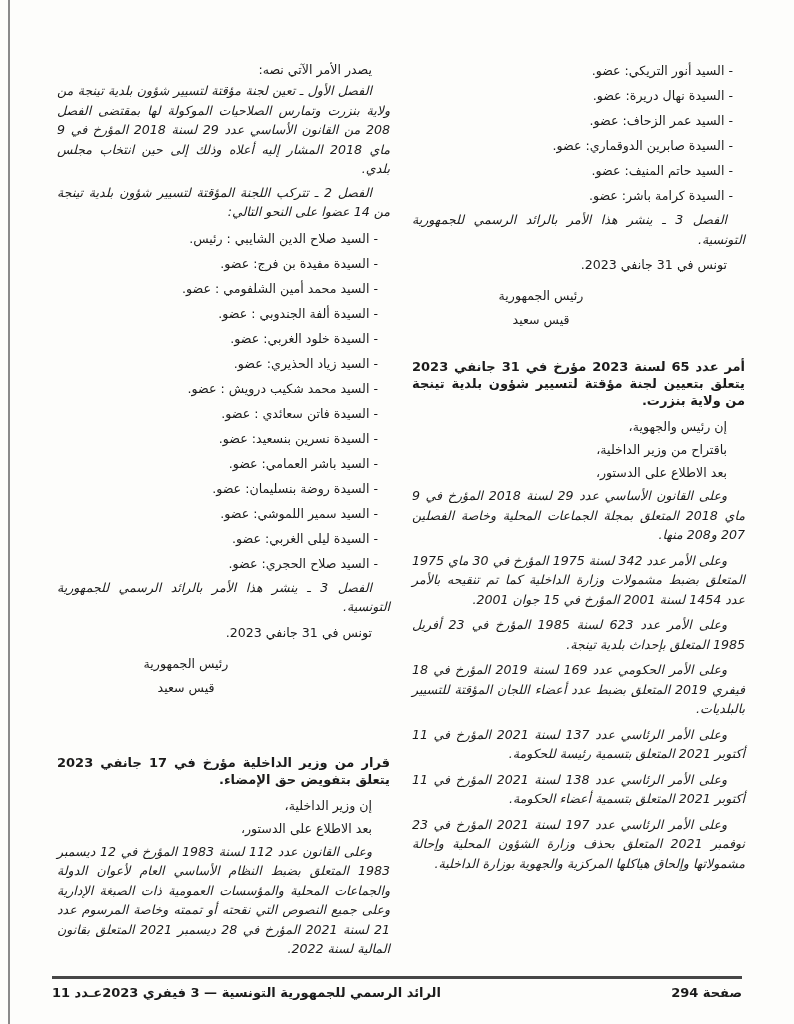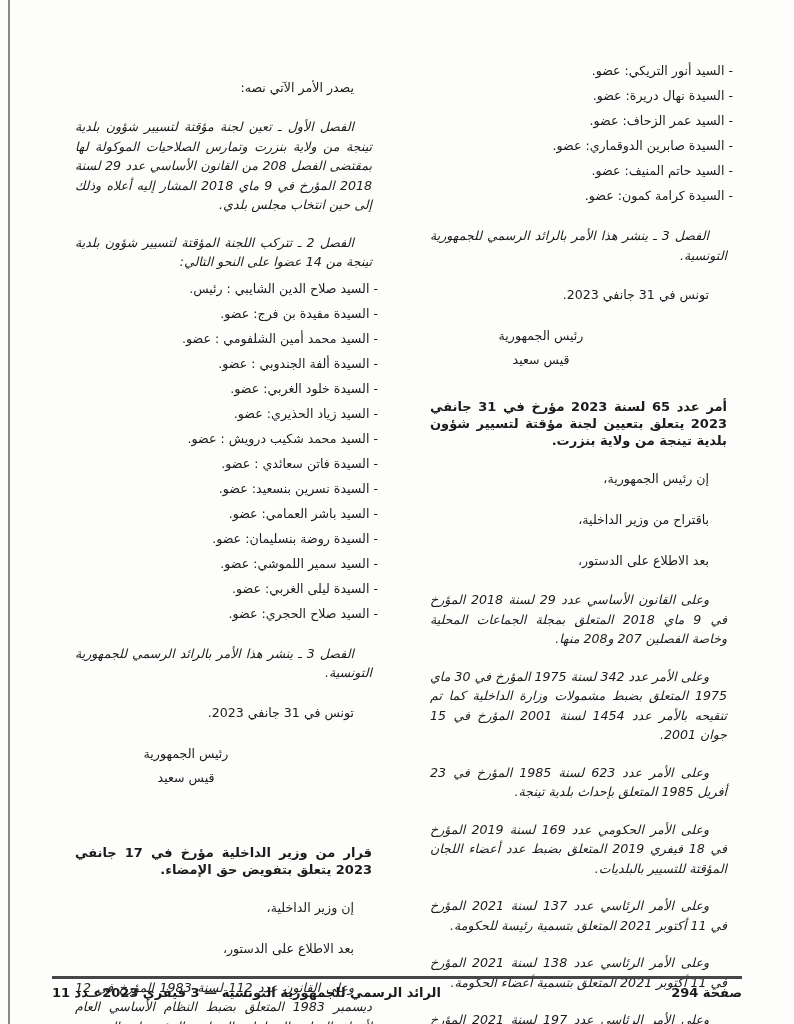--- a/index.html
+++ b/index.html
@@ -14,21 +14,21 @@
     direction:rtl;
   }
   .scan-line{
     position:absolute;left:8px;top:0;bottom:0;width:2px;background:#8a8a8a;
   }
   .content{
     position:absolute;top:58px;right:49px;left:57px;
     display:flex;gap:22px;
   }
   .col{flex:1 1 0;min-width:0;}
-  p,h2{margin:18px;padding:0;}
+  p,h2{margin:0;padding:0;}
   .para{font-size:12.6px;line-height:19.5px;font-style:italic;}
   .just{text-align:justify;}
   .ind{text-indent:18px;}
   .pline{font-size:12.6px;line-height:23px;text-indent:18px;}
   .member{
     font-size:12.6px;line-height:25px;padding-right:12px;
   }
   .members{margin-bottom:2px;}
   .heading{
     font-size:13px;font-weight:bold;line-height:17px;
@@ -72,38 +72,38 @@
           <div class="member">- السيد أنور التريكي: عضو.</div>
 
           <div class="member">- السيدة نهال دريرة: عضو.</div>
 
           <div class="member">- السيد عمر الزحاف: عضو.</div>
 
           <div class="member">- السيدة صابرين الدوقماري: عضو.</div>
 
           <div class="member">- السيد حاتم المنيف: عضو.</div>
 
-          <div class="member">- السيدة كرامة كمون: عضو.</div>
+          <div class="member">- السيدة كرامة باشر: عضو.</div>
 
 
         </div>
 
       <p class="para just ind article">الفصل 3 ـ ينشر هذا الأمر بالرائد الرسمي للجمهورية التونسية.</p>
       <p class="pline">تونس في 31 جانفي 2023.</p>
 
       <div class="signature">
         <div>رئيس الجمهورية</div>
         <div>قيس سعيد</div>
       </div>
 
       <h2 class="heading">أمر عدد 65 لسنة 2023 مؤرخ في 31 جانفي 2023 يتعلق بتعيين لجنة مؤقتة لتسيير شؤون بلدية تينجة من ولاية بنزرت.</h2>
 
       <div>
 
-          <p class="pline">إن رئيس الجمهورية،</p>
+          <p class="pline">إن رئيس والجهوية،</p>
 
           <p class="pline">باقتراح من وزير الداخلية،</p>
 
           <p class="pline">بعد الاطلاع على الدستور،</p>
         </div>
 
       <div class="visas">
 
           <p class="para just ind visa">وعلى القانون الأساسي عدد 29 لسنة 2018 المؤرخ في 9 ماي 2018 المتعلق بمجلة الجماعات المحلية وخاصة الفصلين 207 و208 منها.</p>
 

